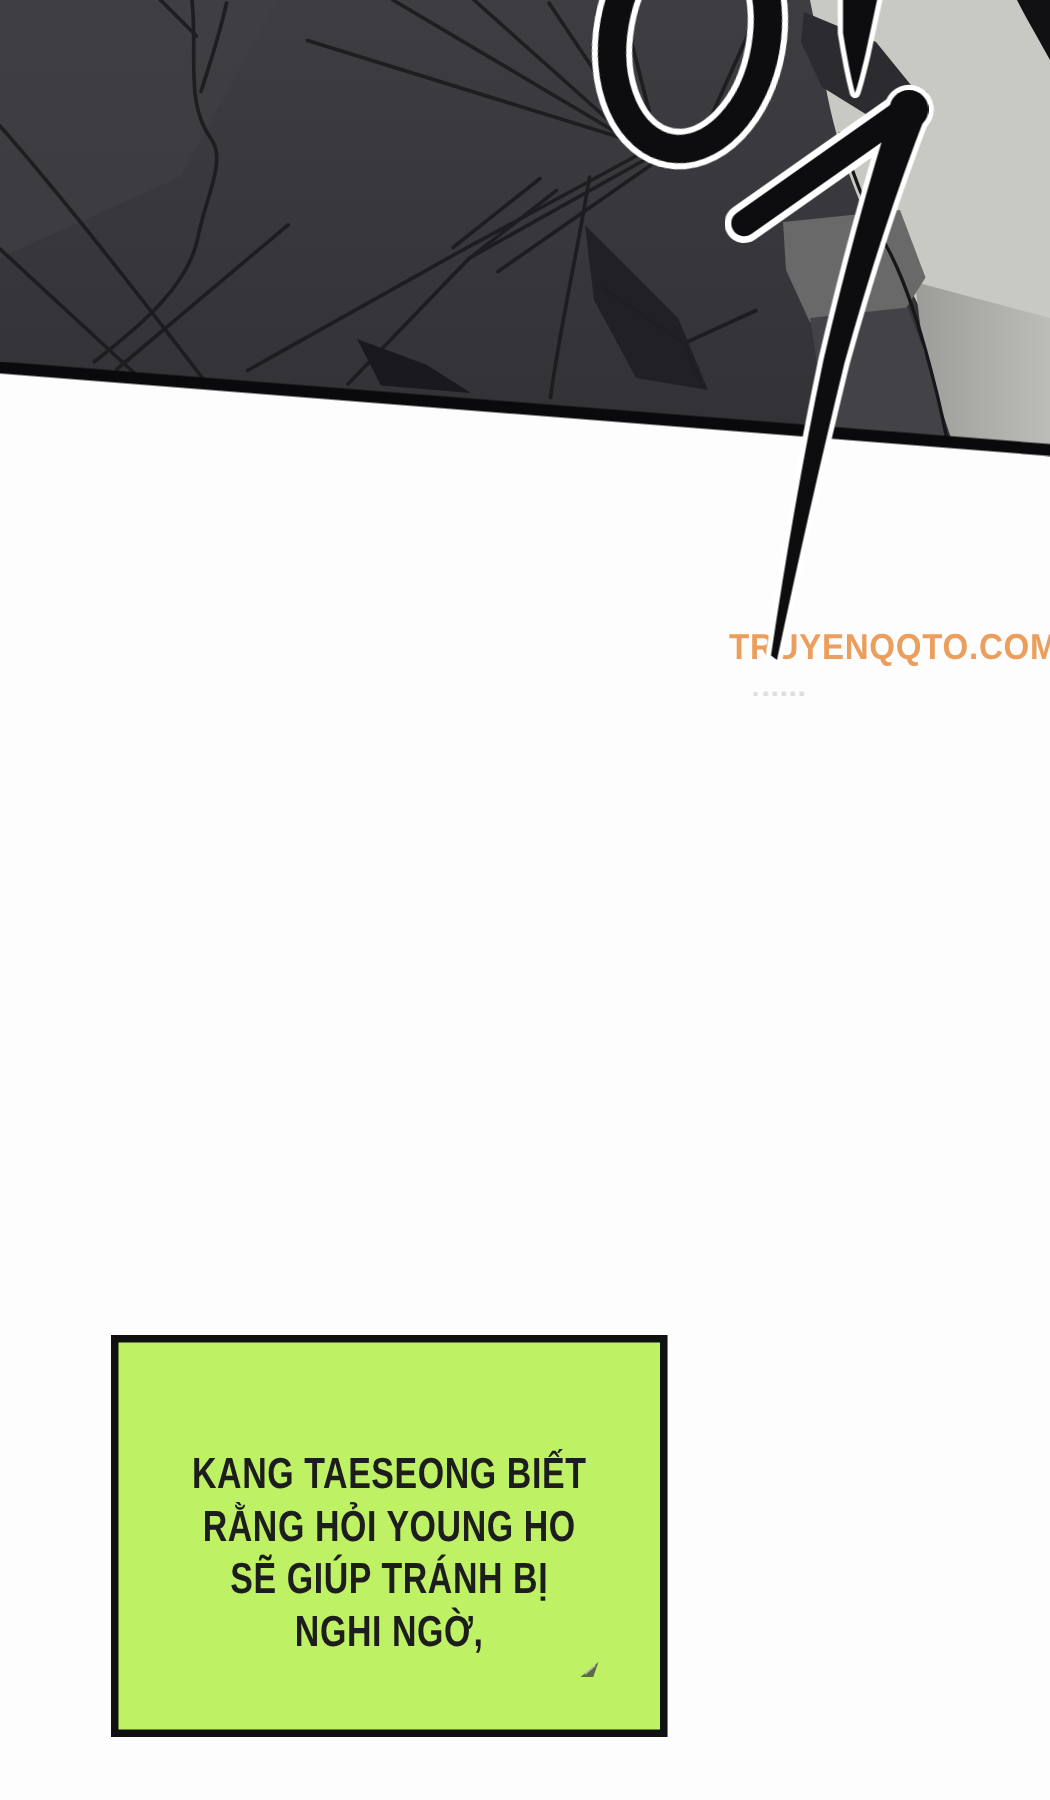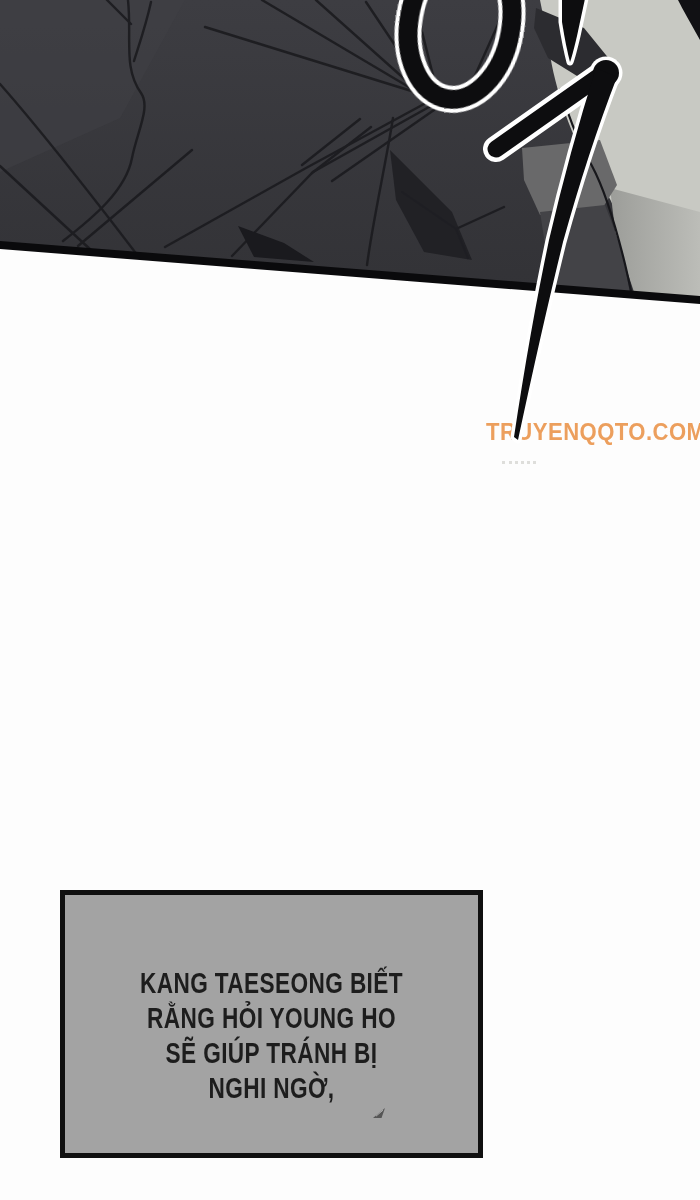--- a/index.html
+++ b/index.html
@@ -15,23 +15,23 @@
     letter-spacing:.5px;white-space:nowrap;
     color:var(--watermark-orange,#ec9a55);
     transform:scaleX(.92);transform-origin:left top;
     opacity:.95;
   }
   .dash-mark{
     position:absolute;left:502px;top:461px;width:34px;height:0;
     border-top:3px dotted #d6d6d2;opacity:.8;
   }
   .dialog-box{
-    position:absolute;left:60px;top:890px;width:423px;height:268px;
+    position:absolute;left:74px;top:890px;width:371px;height:268px;
     box-sizing:border-box;border:5px solid var(--dialog-border,#101010);
-    background:#a3a3a3;
+    background:#bef264;
   }
   .dialog-text{
     position:absolute;inset:0;
     display:flex;flex-direction:column;align-items:center;justify-content:center;
     padding-top:24px;
     transform:scaleX(.78);transform-origin:center center;
   }
   .dialog-line{
     font-weight:bold;font-size:29px;line-height:35px;
     color:var(--dialog-text,#1d1d1d);

